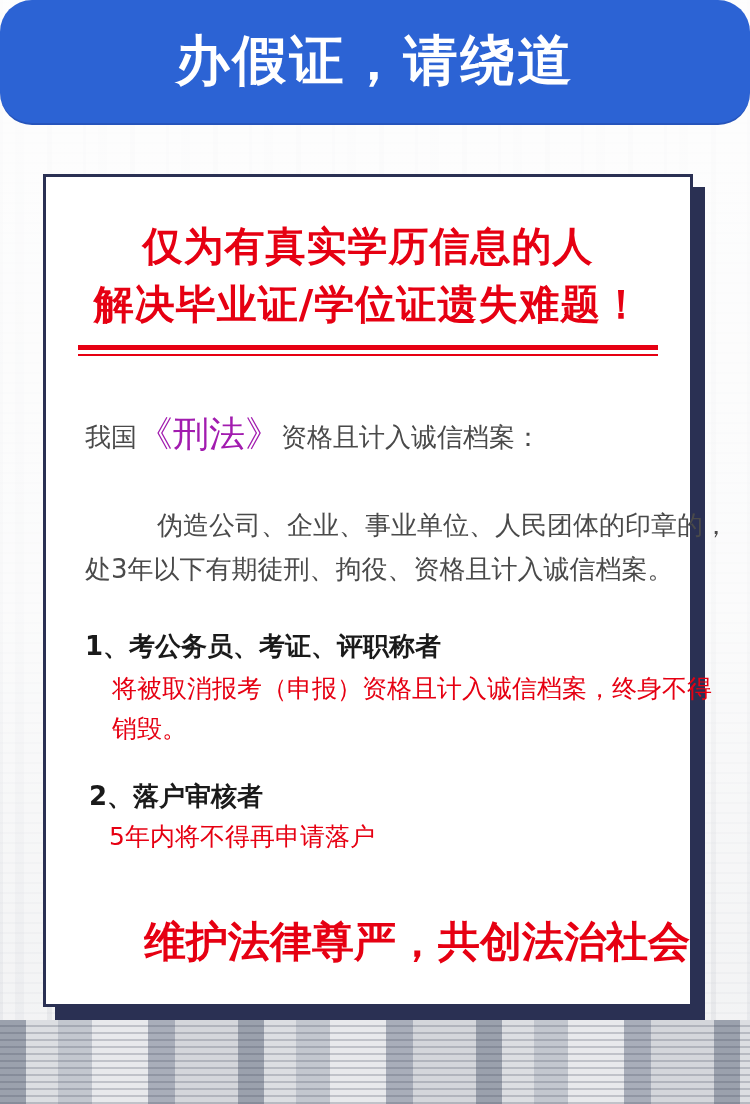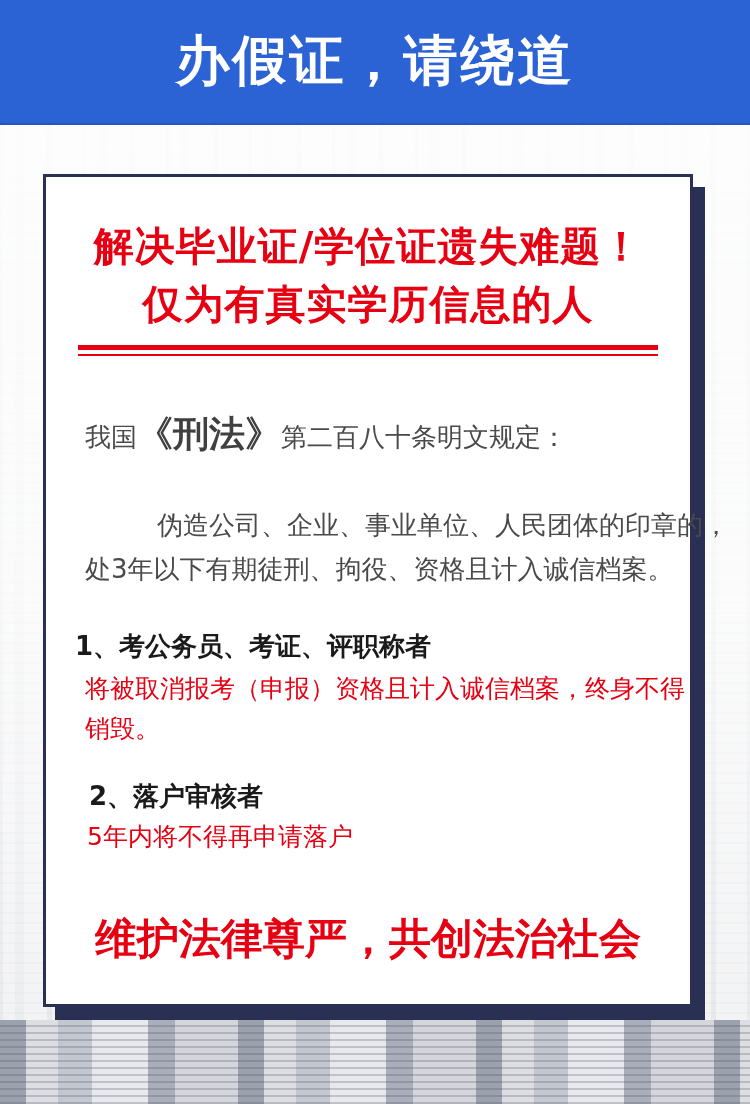--- a/index.html
+++ b/index.html
@@ -65,20 +65,21 @@
     position: absolute;
     top: 0;
     left: 0;
     width: 750px;
     height: 123px;
     background: #2c63d4;
     border-bottom: 2px solid rgba(20,40,110,0.25);
     display: flex;
     align-items: center;
     justify-content: center;
+    border-radius: 32px;
   }
   .header-title {
     color: #ffffff;
     font-family: "DejaVu Serif", "Liberation Serif", serif;
     font-weight: bold;
     font-size: 54px;
     letter-spacing: 3px;
     white-space: nowrap;
   }
   .card {
@@ -111,57 +112,57 @@
     border-bottom: 2px solid #e60012;
   }
   .law-intro {
     margin: 55px 28px 0 39px;
     color: #4a4a4a;
     font-size: 26px;
     line-height: 46px;
     white-space: nowrap;
   }
   .law-title {
-    color: #404040;
-    font-weight: bold;
+    color: #a21caf;
+    font-weight: normal;
     font-size: 36px;
   }
   .law-body {
     margin: 2px 24px 0 39px;
     color: #4a4a4a;
     font-size: 26px;
     line-height: 44px;
   }
   .law-indent { text-indent: 72px; white-space: nowrap; margin-top: 43px; }
   .law-line { white-space: nowrap; }
   .sec-heading {
-    padding-left: 29px;
+    padding-left: 39px;
     color: #1a1a1a;
     font-weight: bold;
     font-size: 26px;
     line-height: 38px;
     white-space: nowrap;
   }
   .sec1-heading { margin-top: 36px; }
   .sec2-heading { margin-top: 28px; padding-left: 43px; }
   .sec-detail {
     padding-left: 39px;
     padding-right: 40px;
     color: #e60012;
     font-size: 25px;
     line-height: 40px;
   }
   .sec1-detail { margin-top: 4px; }
-  .sec2-detail { margin-top: 3px; padding-left: 41px; line-height: 38px; white-space: nowrap; }
-  .detail-line { white-space: nowrap; }
+  .sec2-detail { margin-top: 3px; padding-left: 63px; line-height: 38px; white-space: nowrap; }
+  .detail-line { white-space: nowrap; margin-left: 27px; }
   .slogan {
     margin-top: 59px;
-    text-align: center;
+    text-align: right;
     color: #e60012;
-    font-family: Liberation Mono, monospace;
+    font-family: Liberation Serif, serif;
     font-weight: bold;
     font-size: 42px;
     line-height: 54px;
     white-space: nowrap;
   }
 </style>
 </head>
 <body>
 
 <div class="page">
@@ -170,27 +171,27 @@
   <div class="bg-fade"></div>
   <div class="bg-bottom"></div>
 
   <div class="header">
     <div class="header-title">办假证，请绕道</div>
   </div>
 
   <div class="card">
 
     <div class="headline">
+      <div>仅为有真实学历信息的人</div>
       <div>解决毕业证/学位证遗失难题！</div>
-      <div>仅为有真实学历信息的人</div>
     </div>
 
     <div class="divider"></div>
 
-    <div class="law-intro"><span>我国</span><span class="law-title">《刑法》</span><span>第二百八十条明文规定：</span></div>
+    <div class="law-intro"><span>我国</span><span class="law-title">《刑法》</span><span>资格且计入诚信档案：</span></div>
 
     <div class="law-body">
       <div class="law-indent">伪造公司、企业、事业单位、人民团体的印章的，</div>
       <div class="law-line">处3年以下有期徒刑、拘役、资格且计入诚信档案。</div>
     </div>
 
     <div class="sec-heading sec1-heading">1、考公务员、考证、评职称者</div>
 
     <div class="sec-detail sec1-detail">
       <div class="detail-line">将被取消报考（申报）资格且计入诚信档案，终身不得</div>

